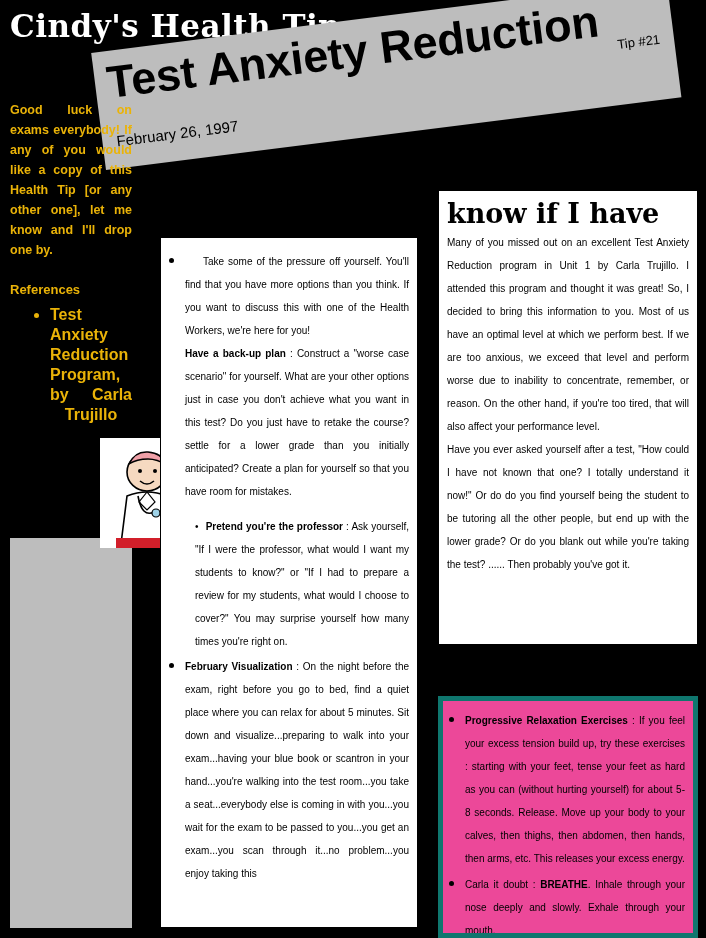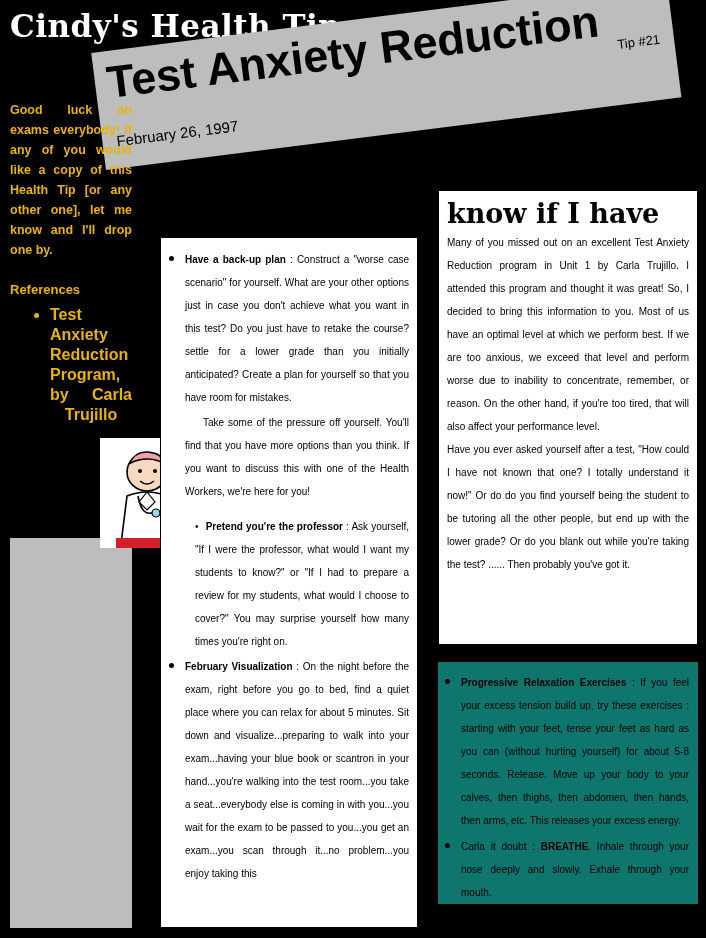--- a/index.html
+++ b/index.html
@@ -194,26 +194,26 @@
     font-size: 27px;
     color: #000000;
     line-height: 34px;
     white-space: nowrap;
   }
 
   
   .right-bottom {
     position: absolute;
     left: 438px;
-    top: 662px;
+    top: 696px;
     width: 260px;
     height: 242px;
-    background: #0f766e;
-    color: #000000;
-    border: 1px solid #0f766e;
+    background: #ec4899;
+    color: #000000;
+    border: 5px solid #0f766e;
     box-sizing: border-box;
     padding: 8px 8px 4px 4px;
     overflow: hidden;
   }
   .right-bottom ul {
     margin: 0;
     padding-left: 18px;
     list-style: disc;
   }
   .right-bottom li { margin-bottom: 3px; }
@@ -271,25 +271,25 @@
     <line x1="78" y1="82" x2="92" y2="82" stroke="#000" stroke-width="1"></line>
     <line x1="78" y1="88" x2="88" y2="88" stroke="#000" stroke-width="1"></line>
 
     <rect x="16" y="100" width="70" height="10" fill="#d21f2a"></rect>
   </svg>
 </div>
 
 <div class="mid-col">
   <ul>
     <li>
+      <div class="body-text indent-sub">Take some of the pressure off yourself.  You'll find that you have more options than you think.  If you want to discuss this with one of the Health Workers, we're here for you!</div>
       <div class="body-text">
         <span class="b">Have a back-up plan</span>
         <span>: Construct a "worse case scenario" for yourself. What are your other options just in case you don't achieve what you want in this test?  Do you just have to retake the course?  settle for a lower grade than you initially anticipated?  Create a plan for yourself so that you have room for mistakes.</span>
       </div>
-      <div class="body-text indent-sub">Take some of the pressure off yourself.  You'll find that you have more options than you think.  If you want to discuss this with one of the Health Workers, we're here for you!</div>
       <div class="body-text inner-bullet">
         <span class="b">Pretend you're the professor</span>
         <span>:  Ask yourself, "If I were the professor, what would I want my students to know?" or "If I had to prepare a review for my students, what would I choose to cover?"  You may surprise yourself how many times you're right on.</span>
       </div>
     </li>
     <li>
       <div class="body-text">
         <span class="b">February Visualization</span>
         <span>: On the night before the exam, right before you go to bed, find a quiet place where you can relax for about 5 minutes.  Sit down and visualize...preparing to walk into your exam...having your blue book or scantron in your hand...you're walking into the test room...you take a seat...everybody else is coming in with you...you wait for the exam to be passed to you...you get an exam...you scan through it...no problem...you enjoy taking this</span>
       </div>

